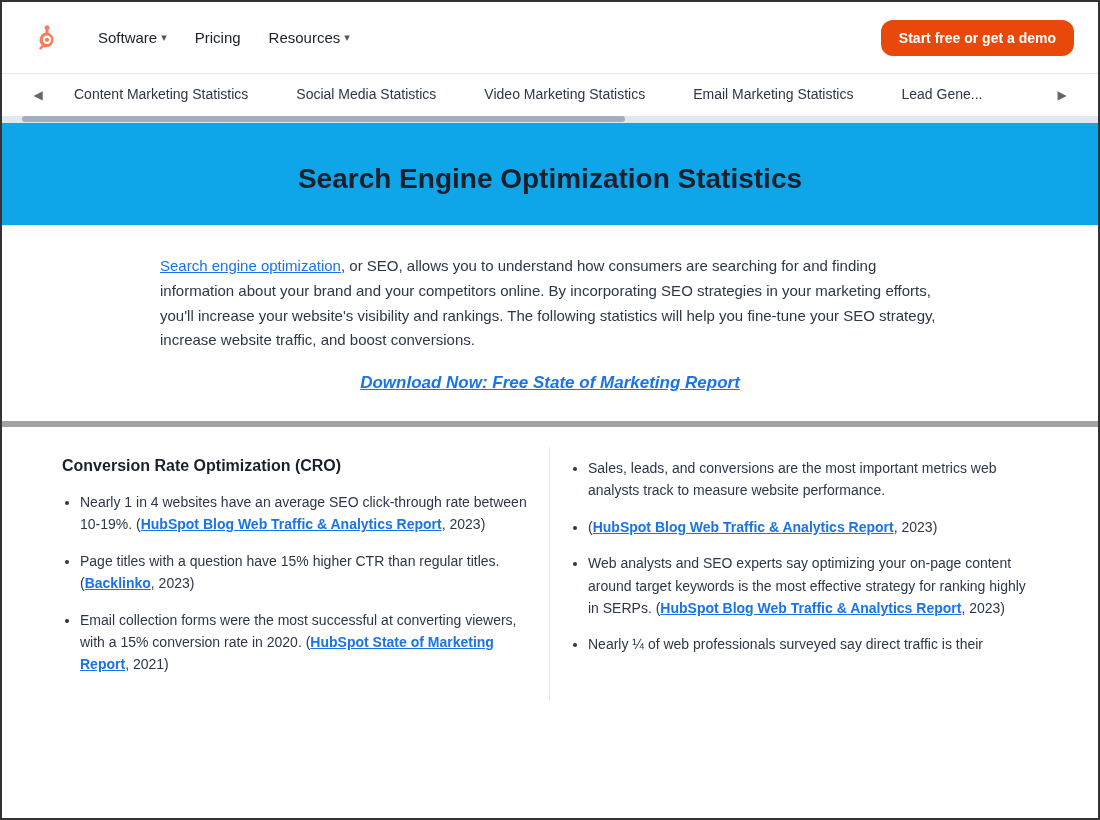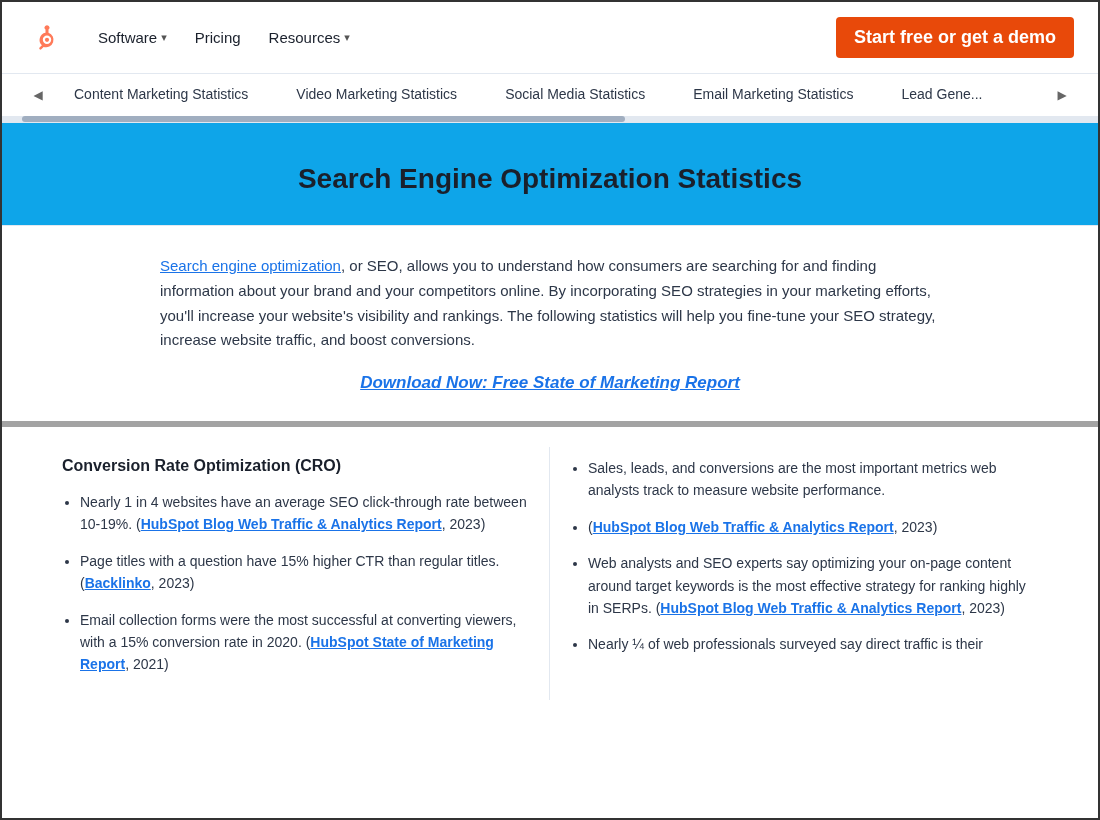--- a/index.html
+++ b/index.html
@@ -8,21 +8,21 @@
     
     .page-wrapper { border: 2px solid #333; width: 1100px; height: 820px; overflow: hidden; display: flex; flex-direction: column; }
 
     
     .navbar { display: flex; align-items: center; padding: 0 24px; height: 72px; border-bottom: 1px solid #e2e8f0; background: #fff; flex-shrink: 0; }
     .logo { width: 36px; height: 36px; margin-right: 24px; }
     .logo svg { width: 36px; height: 36px; }
     .nav-items { display: flex; align-items: flex-end; gap: 4px; flex: 1; }
     .nav-item { display: flex; align-items: center; gap: 4px; padding: 8px 12px; font-size: 15px; font-weight: 500; color: #1a202c; cursor: pointer; }
     .chevron-icon { font-size: 11px; color: #555; }
-    .cta-button { background: #e8490a; color: #fff; border: none; border-radius: 4px; padding: 10px 18px; font-size: 18px; font-weight: 600; cursor: pointer; white-space: nowrap; margin-left: auto; }
+    .cta-button { background: #e8490a; color: #fff; border: none; border-radius: 12px; padding: 10px 18px; font-size: 14px; font-weight: 600; cursor: pointer; white-space: nowrap; margin-left: auto; }
 
     
     .secondary-nav { background: #fff; border-bottom: 1px solid #e2e8f0; flex-shrink: 0; }
     .secondary-nav-inner { display: flex; align-items: center; padding: 0 24px; overflow: hidden; position: relative; }
     .scroll-arrow { width: 24px; height: 40px; display: flex; align-items: center; justify-content: center; cursor: pointer; color: #666; font-size: 12px; flex-shrink: 0; }
     .secondary-nav-items { display: flex; gap: 0; overflow: hidden; flex: 1; }
     .secondary-nav-item { padding: 12px 24px; font-size: 14px; font-weight: 500; color: #2d3748; cursor: pointer; white-space: nowrap; border-bottom: 2px solid transparent; }
     .scroll-track { height: 6px; background: #e2e8f0; margin: 0; position: relative; }
     .scroll-thumb { height: 6px; background: #a0aec0; width: 55%; margin-left: 20px; border-radius: 3px; }
 
@@ -77,22 +77,22 @@
     </div>
 
     <button class="cta-button" style="background: rgb(232, 73, 10);">Start free or get a demo</button>
   </nav>
 
   <div class="secondary-nav">
     <div class="secondary-nav-inner">
       <div class="scroll-arrow">◀</div>
       <div class="secondary-nav-items">
         <div class="secondary-nav-item">Content Marketing Statistics</div>
+        <div class="secondary-nav-item">Social Media Statistics</div>
         <div class="secondary-nav-item">Video Marketing Statistics</div>
-        <div class="secondary-nav-item">Social Media Statistics</div>
         <div class="secondary-nav-item">Email Marketing Statistics</div>
         <div class="secondary-nav-item">Lead Gene...</div>
       </div>
       <div class="scroll-arrow">▶</div>
     </div>
     <div class="scroll-track">
       <div class="scroll-thumb"></div>
     </div>
   </div>
 

